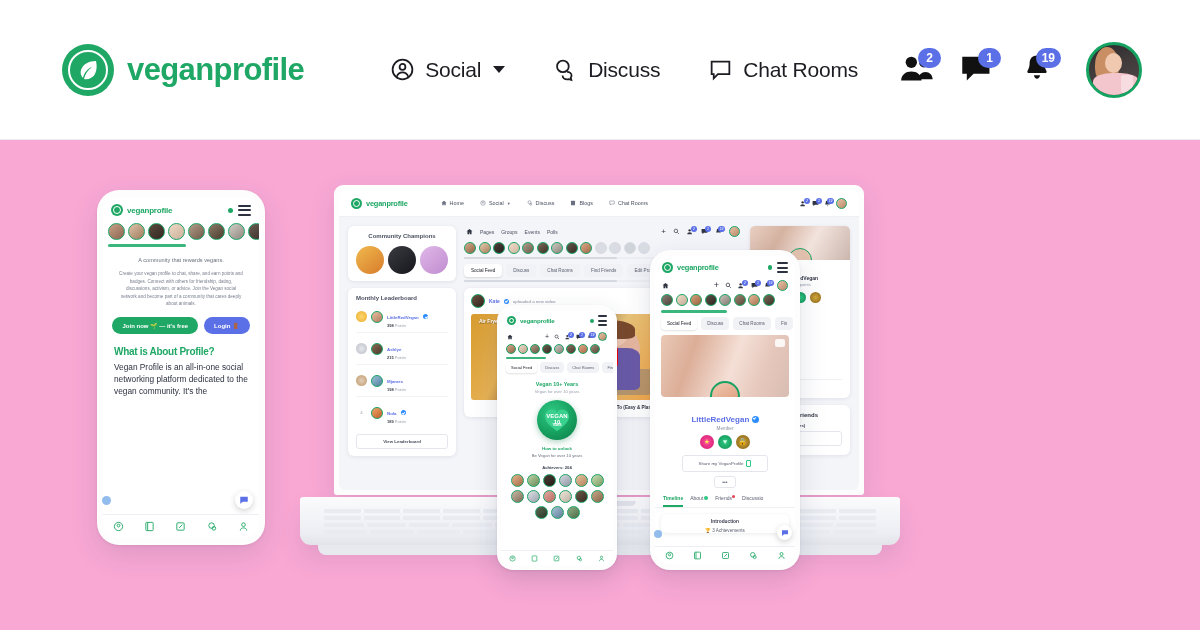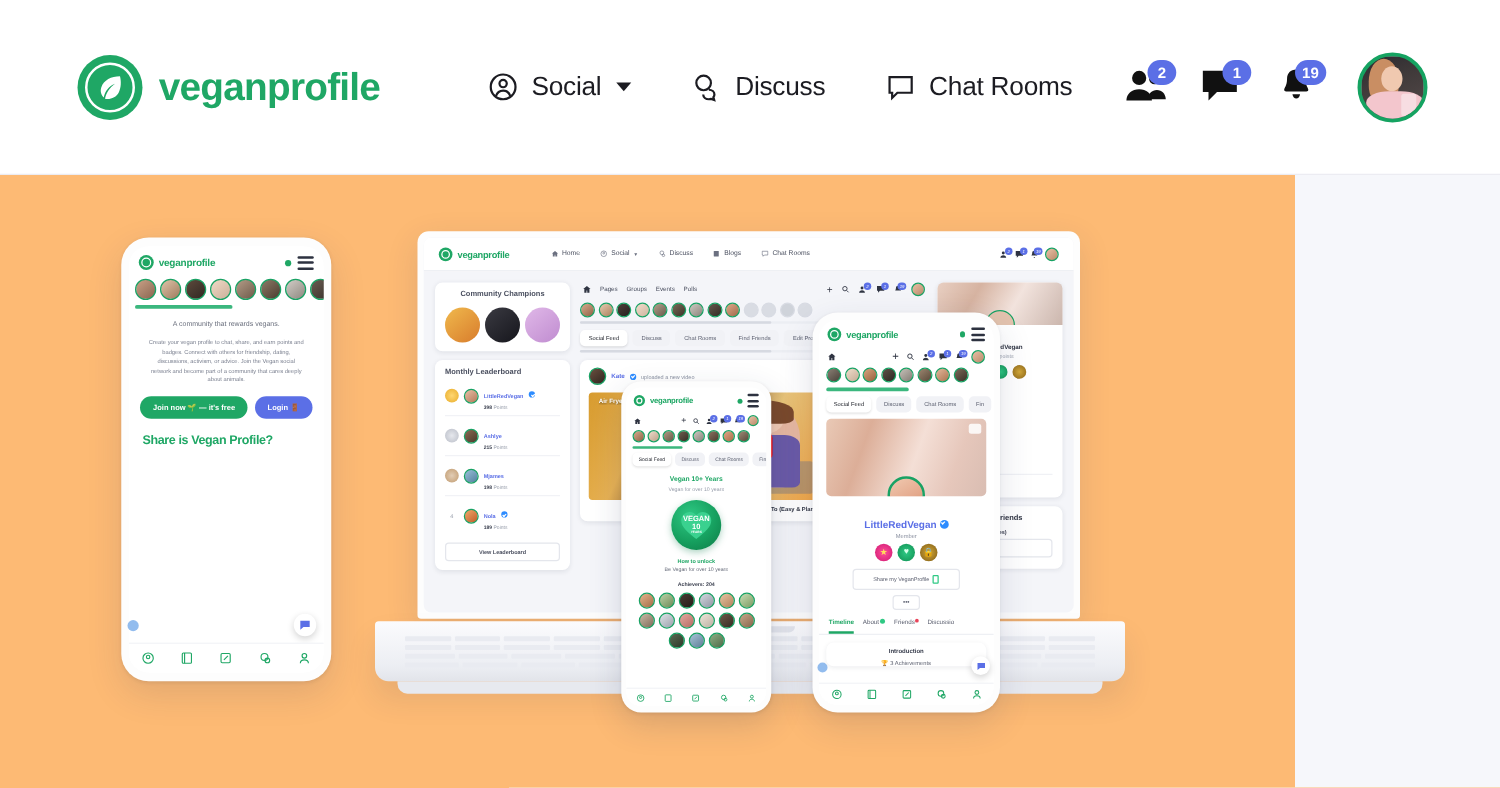--- a/index.html
+++ b/index.html
@@ -2,21 +2,21 @@
 <html><head>
 <meta charset="utf-8">
 <style>
   * { box-sizing: border-box; margin: 0; padding: 0; }
   html, body { width: 1200px; height: 630px; overflow: hidden; }
   body {
     font-family: "Liberation Sans", sans-serif;
     background: #f6f7fb;
     -webkit-font-smoothing: antialiased;
   }
-  .page { position: relative; width: 1036px; height: 630px; background: #fdba74; }
+  .page { position: relative; width: 1200px; height: 630px; background: #f9a8d4; }
 
   
   .header {
     position: absolute; top: 0; left: 0; width: 1200px; height: 140px;
     background: #ffffff; border-bottom: 1px solid #ececf2;
     display: flex; align-items: center;
   }
   .brand { display: flex; align-items: center; gap: 13px; margin-left: 62px; }
   .brand-mark {
     width: 52px; height: 52px; border-radius: 50%;
@@ -375,21 +375,22 @@
         <div class="pl-hero">
           <div class="eyebrow">A community that rewards vegans.</div>
           <div class="hero-p">Create your vegan profile to chat, share, and earn points and badges. Connect with others for friendship, dating, discussions, activism, or advice. Join the Vegan social network and become part of a community that cares deeply about animals.</div>
           <div class="btnrow">
             <div class="btn green">Join now 🌱 — it's free</div>
             <div class="btn blue">Login 🚪</div>
           </div>
         </div>
 
         <div class="pl-sec">
-          <div class="sec-h">Share is Vegan Profile?</div>
+          <div class="sec-h">What is About Profile?</div>
+          <div class="sec-p">Vegan Profile is an all-in-one social networking platform dedicated to the vegan community. It's the</div>
         </div>
       </div>
 
       <div class="chatbubble" style="right:12px;bottom:36px">
         <svg viewBox="0 0 24 24" style="width:10px;height:10px">
             <path d="M3 4h18v12H9l-6 5z" fill="#5b6fe6"></path>
           </svg>
       </div>
       <div style="position:absolute;left:5px;bottom:40px;width:9px;height:9px;border-radius:50%;background:#4a90e2;opacity:.6"></div>
 

